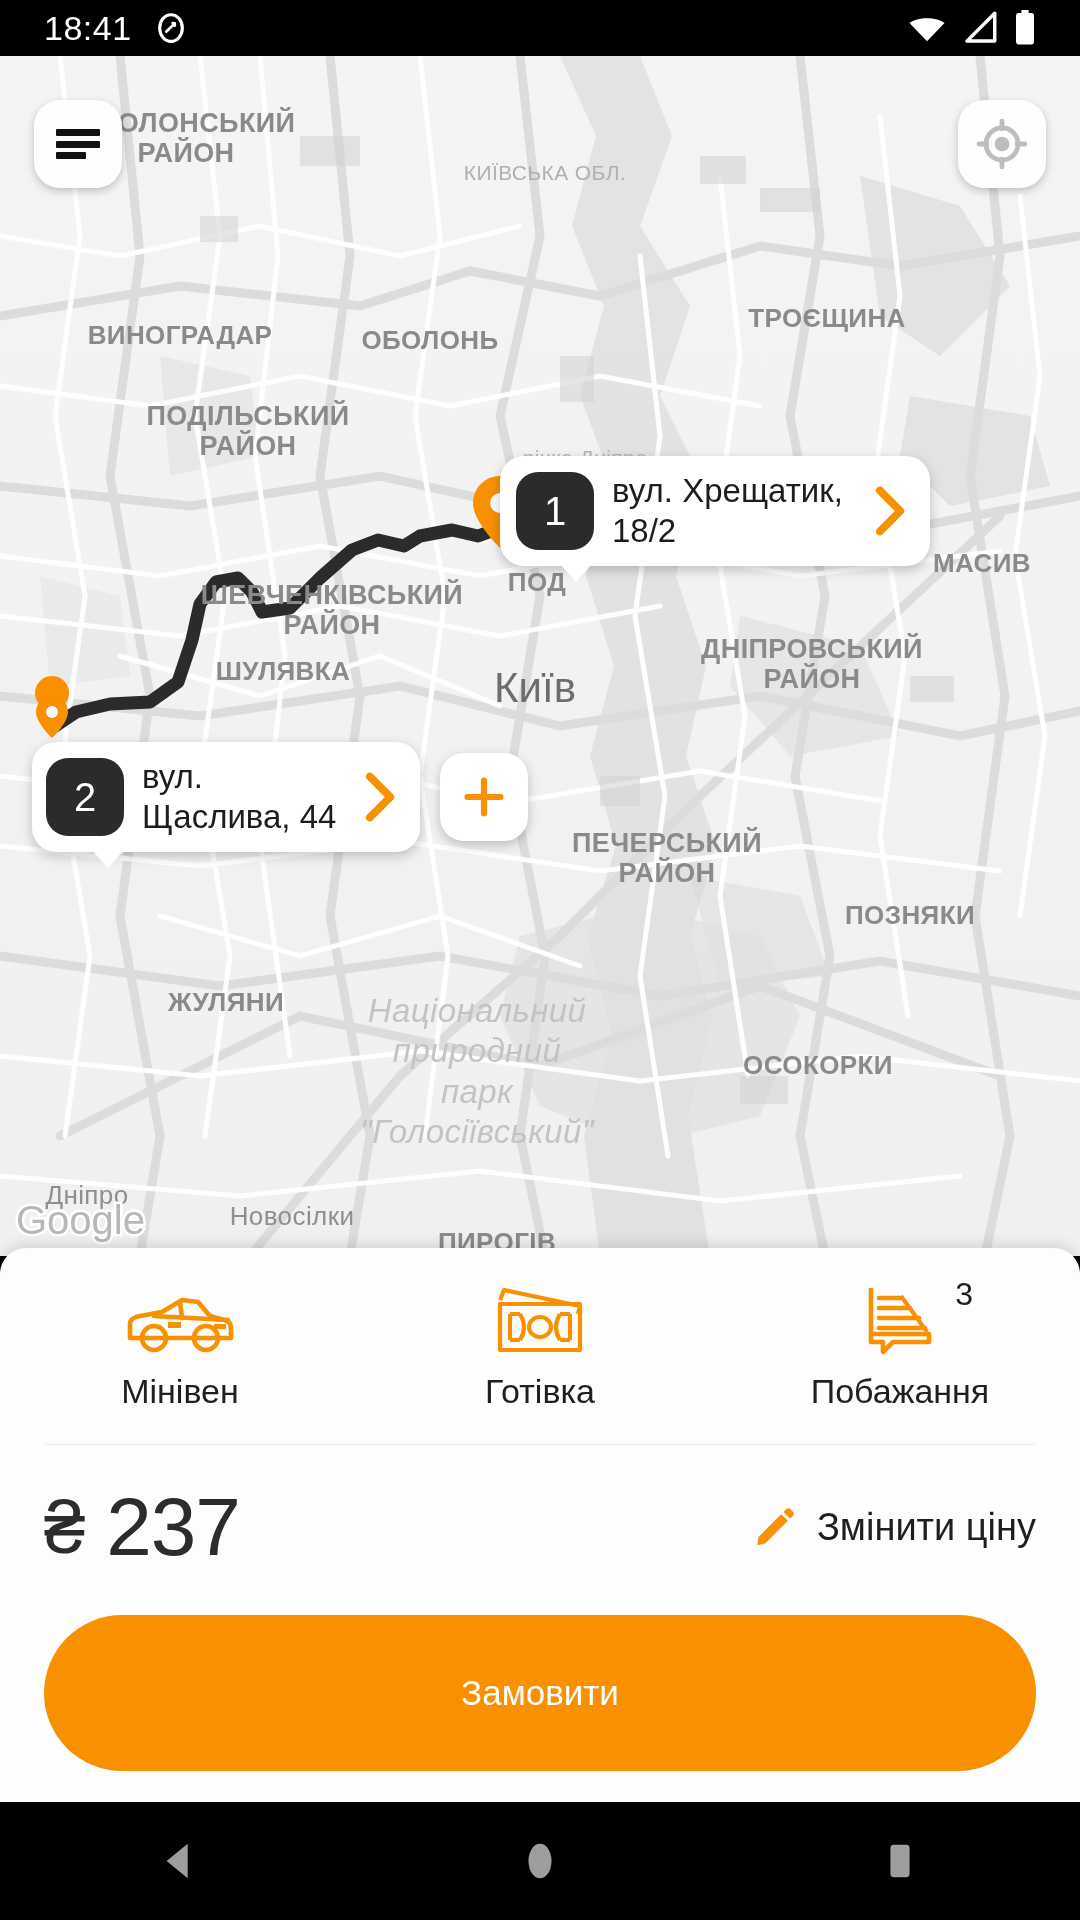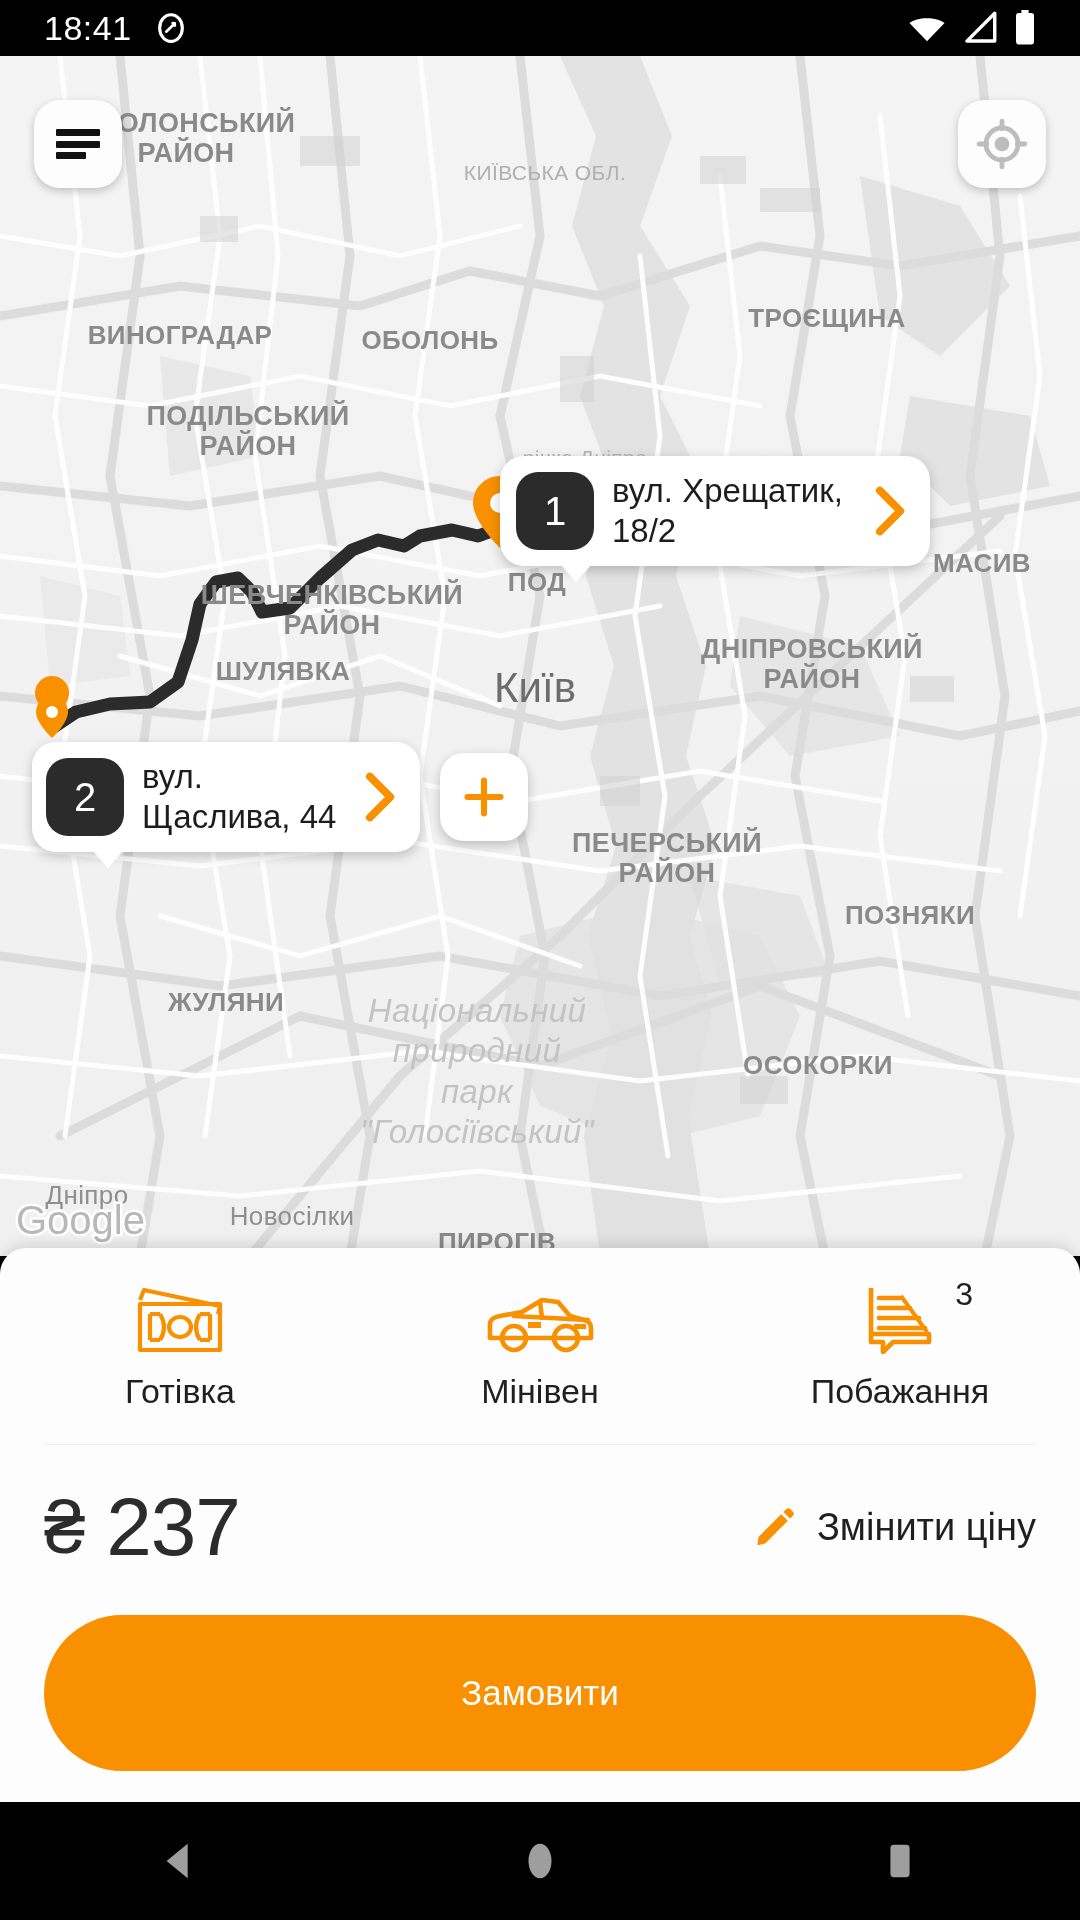--- a/index.html
+++ b/index.html
@@ -305,52 +305,52 @@
       </svg>
     </div>
   </div>
 
   <div class="sheet">
 
     <div class="opts">
 
       <div class="opt">
         <div class="opt-ico">
+          <svg width="112" height="62" viewBox="0 0 112 62">
+            <g fill="none" stroke="#F99000" stroke-width="4.6" stroke-linejoin="round" stroke-linecap="round">
+              <path d="M6 44 L6 30 C6 26 10 23 16 22 L38 18 L58 6 L74 8 L86 22 L100 26
+                       C105 27 107 30 107 34 L107 44 Z"></path>
+              <line x1="56" y1="8" x2="58" y2="24"></line>
+              <line x1="30" y1="22" x2="104" y2="26"></line>
+              <circle cx="30" cy="44" r="12"></circle>
+              <circle cx="82" cy="44" r="12"></circle>
+            </g>
+            <rect x="44" y="28" width="13" height="6" fill="#F99000"></rect>
+            <rect x="90" y="30" width="12" height="5" fill="#F99000"></rect>
+          </svg>
+        </div>
+        <div class="opt-label">Мінівен</div>
+      </div>
+
+      <div class="opt">
+        <div class="opt-ico">
           <svg width="96" height="70" viewBox="0 0 96 70">
             <g fill="none" stroke="#F99000" stroke-width="4.2" stroke-linejoin="round">
               <path d="M8 14 L12 4 L88 20 L86 28"></path>
               <rect x="8" y="18" width="80" height="46"></rect>
               <path d="M18 28 L28 28 M18 28 L18 54 M18 54 L28 54"></path>
               <path d="M78 28 L68 28 M78 28 L78 54 M78 54 L68 54"></path>
               <path d="M28 28 Q36 41 28 54"></path>
               <path d="M68 28 Q60 41 68 54"></path>
               <ellipse cx="48" cy="41" rx="11" ry="10"></ellipse>
             </g>
             <rect x="30" y="62" width="36" height="4" fill="#F99000"></rect>
           </svg>
         </div>
         <div class="opt-label">Готівка</div>
-      </div>
-
-      <div class="opt">
-        <div class="opt-ico">
-          <svg width="112" height="62" viewBox="0 0 112 62">
-            <g fill="none" stroke="#F99000" stroke-width="4.6" stroke-linejoin="round" stroke-linecap="round">
-              <path d="M6 44 L6 30 C6 26 10 23 16 22 L38 18 L58 6 L74 8 L86 22 L100 26
-                       C105 27 107 30 107 34 L107 44 Z"></path>
-              <line x1="56" y1="8" x2="58" y2="24"></line>
-              <line x1="30" y1="22" x2="104" y2="26"></line>
-              <circle cx="30" cy="44" r="12"></circle>
-              <circle cx="82" cy="44" r="12"></circle>
-            </g>
-            <rect x="44" y="28" width="13" height="6" fill="#F99000"></rect>
-            <rect x="90" y="30" width="12" height="5" fill="#F99000"></rect>
-          </svg>
-        </div>
-        <div class="opt-label">Мінівен</div>
       </div>
 
       <div class="opt">
         <div class="opt-ico">
           <svg width="74" height="72" viewBox="0 0 74 72">
             <path d="M8 4 L8 58 L20 58 L20 68 L30 58 L66 58 L66 50 L8 50" fill="none" stroke="#F99000" stroke-width="4.6" stroke-linejoin="round"></path>
             <g stroke="#F99000" stroke-width="4.6" stroke-linecap="round">
               <line x1="16" y1="14" x2="38" y2="14"></line>
               <line x1="16" y1="24" x2="47" y2="24"></line>
               <line x1="16" y1="34" x2="56" y2="34"></line>

